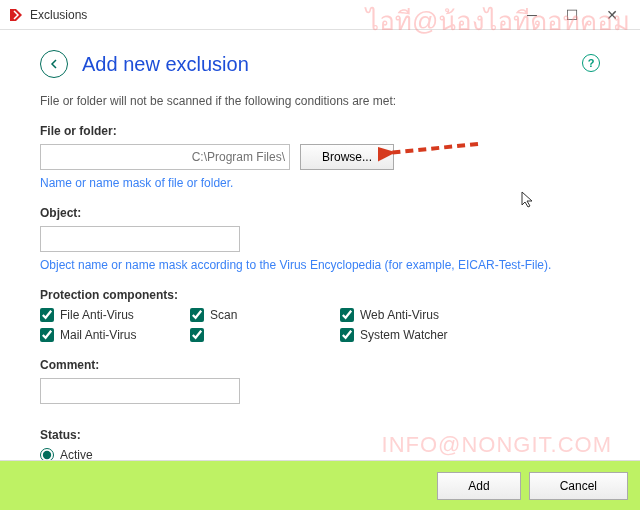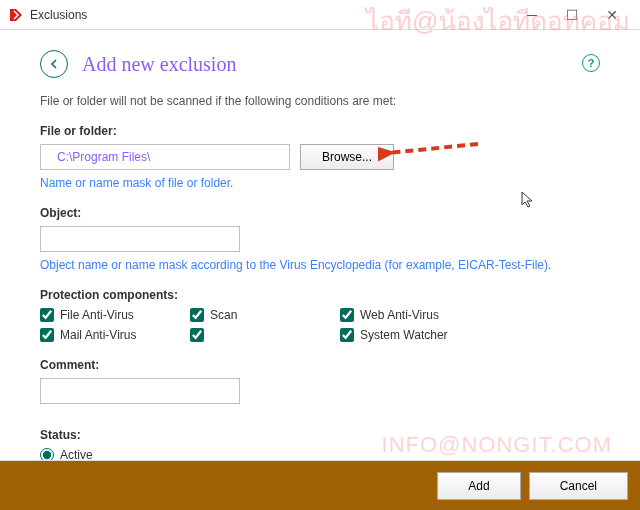--- a/index.html
+++ b/index.html
@@ -5,38 +5,38 @@
     * { box-sizing: border-box; margin: 0; padding: 0; font-family: 'Segoe UI', Tahoma, sans-serif; }
     body { width: 640px; height: 510px; background: #fff; position: relative; overflow: hidden; }
     .titlebar { height: 30px; background: #fff; border-bottom: 1px solid #e0e0e0; display: flex; align-items: center; padding: 0 8px; }
     .app-icon { width: 16px; height: 16px; margin-right: 6px; display: flex; align-items: center; justify-content: center; }
     .app-title { font-size: 12px; color: #333; flex: 1; }
     .win-controls { display: flex; gap: 0; }
     .win-btn { width: 40px; height: 28px; display: flex; align-items: center; justify-content: center; font-size: 14px; color: #555; cursor: pointer; }
     .content { padding: 20px 40px 10px 40px; height: calc(100% - 80px); overflow-y: auto; }
     .header-row { display: flex; align-items: center; margin-bottom: 16px; position: relative; }
     .back-btn { width: 28px; height: 28px; border: 1px solid #006d5b; border-radius: 50%; display: flex; align-items: center; justify-content: center; color: #006d5b; font-size: 14px; margin-right: 14px; cursor: pointer; }
-    .page-title { font-size: 20px; font-weight: 400; color: #8b5cf6; font-family: Liberation Serif, serif; }
+    .page-title { font-size: 20px; font-weight: 400; color: #1d4ed8; }
     .help-btn { position: absolute; right: 0; top: 4px; width: 18px; height: 18px; border: 1.5px solid #009c7b; border-radius: 50%; color: #009c7b; font-size: 11px; display: flex; align-items: center; justify-content: center; cursor: pointer; font-weight: bold; }
     .description { font-size: 12px; color: #555; margin-bottom: 16px; }
     .field-label { font-size: 12px; font-weight: bold; color: #333; margin-bottom: 6px; display: block; }
     .input-row { display: flex; gap: 10px; align-items: center; margin-bottom: 6px; }
-    .text-input { border: 1px solid #c0c0c0; padding: 5px 16px; font-size: 12px; color: #8b5cf6; height: 26px; }
+    .text-input { border: 1px solid #c0c0c0; padding: 5px 4px; font-size: 12px; color: #737373; height: 26px; text-align: right; }
     .file-input { width: 250px; }
     .object-input { width: 200px; }
     .comment-input { width: 200px; }
     .browse-btn { height: 26px; padding: 0 21px; background: linear-gradient(#fdfdfd, #ececec); border: 1px solid #aaa; font-size: 12px; cursor: pointer; }
     .hint { font-size: 12px; color: #3b82f6; margin-bottom: 16px; }
     .check-grid { display: flex; flex-wrap: wrap; gap: 6px 20px; margin-bottom: 16px; }
     .check-item { display: flex; align-items: center; font-size: 12px; color: #333; min-width: 130px; }
     .check-item input { margin-right: 6px; accent-color: #006d5b; }
     .radio-group { margin-top: 6px; }
     .radio-item { display: flex; align-items: center; font-size: 12px; color: #333; margin-bottom: 6px; }
     .radio-item input { margin-right: 6px; accent-color: #006d5b; width: 14px; height: 14px; }
-    .footer { position: absolute; bottom: 0; left: 0; right: 0; height: 50px; background: #a16207; border-top: 1px solid #ddd; display: flex; justify-content: flex-end; align-items: center; padding: 0 12px; gap: 8px; }
+    .footer { position: absolute; bottom: 0; left: 0; right: 0; height: 50px; background: #bef264; border-top: 1px solid #ddd; display: flex; justify-content: flex-end; align-items: center; padding: 0 12px; gap: 8px; }
     .footer-btn { height: 28px; padding: 0 30px; background: linear-gradient(#fdfdfd, #ececec); border: 1px solid #aaa; font-size: 12px; cursor: pointer; }
     .arrow { position: absolute; top: 138px; left: 378px; pointer-events: none; }
     .cursor { position: absolute; top: 190px; left: 520px; pointer-events: none; }
     .watermark1 { position: absolute; top: 0px; right: 10px; font-size: 26px; color: rgba(252, 130, 130, 0.4); font-family: sans-serif; pointer-events: none; }
     .watermark2 { position: absolute; bottom: 52px; right: 28px; font-size: 22px; color: rgba(252, 130, 130, 0.35); font-family: sans-serif; letter-spacing: 1px; pointer-events: none; }
     input[type="checkbox"] { width: 14px; height: 14px; }
   </style>
 </head>
 <body>
 

